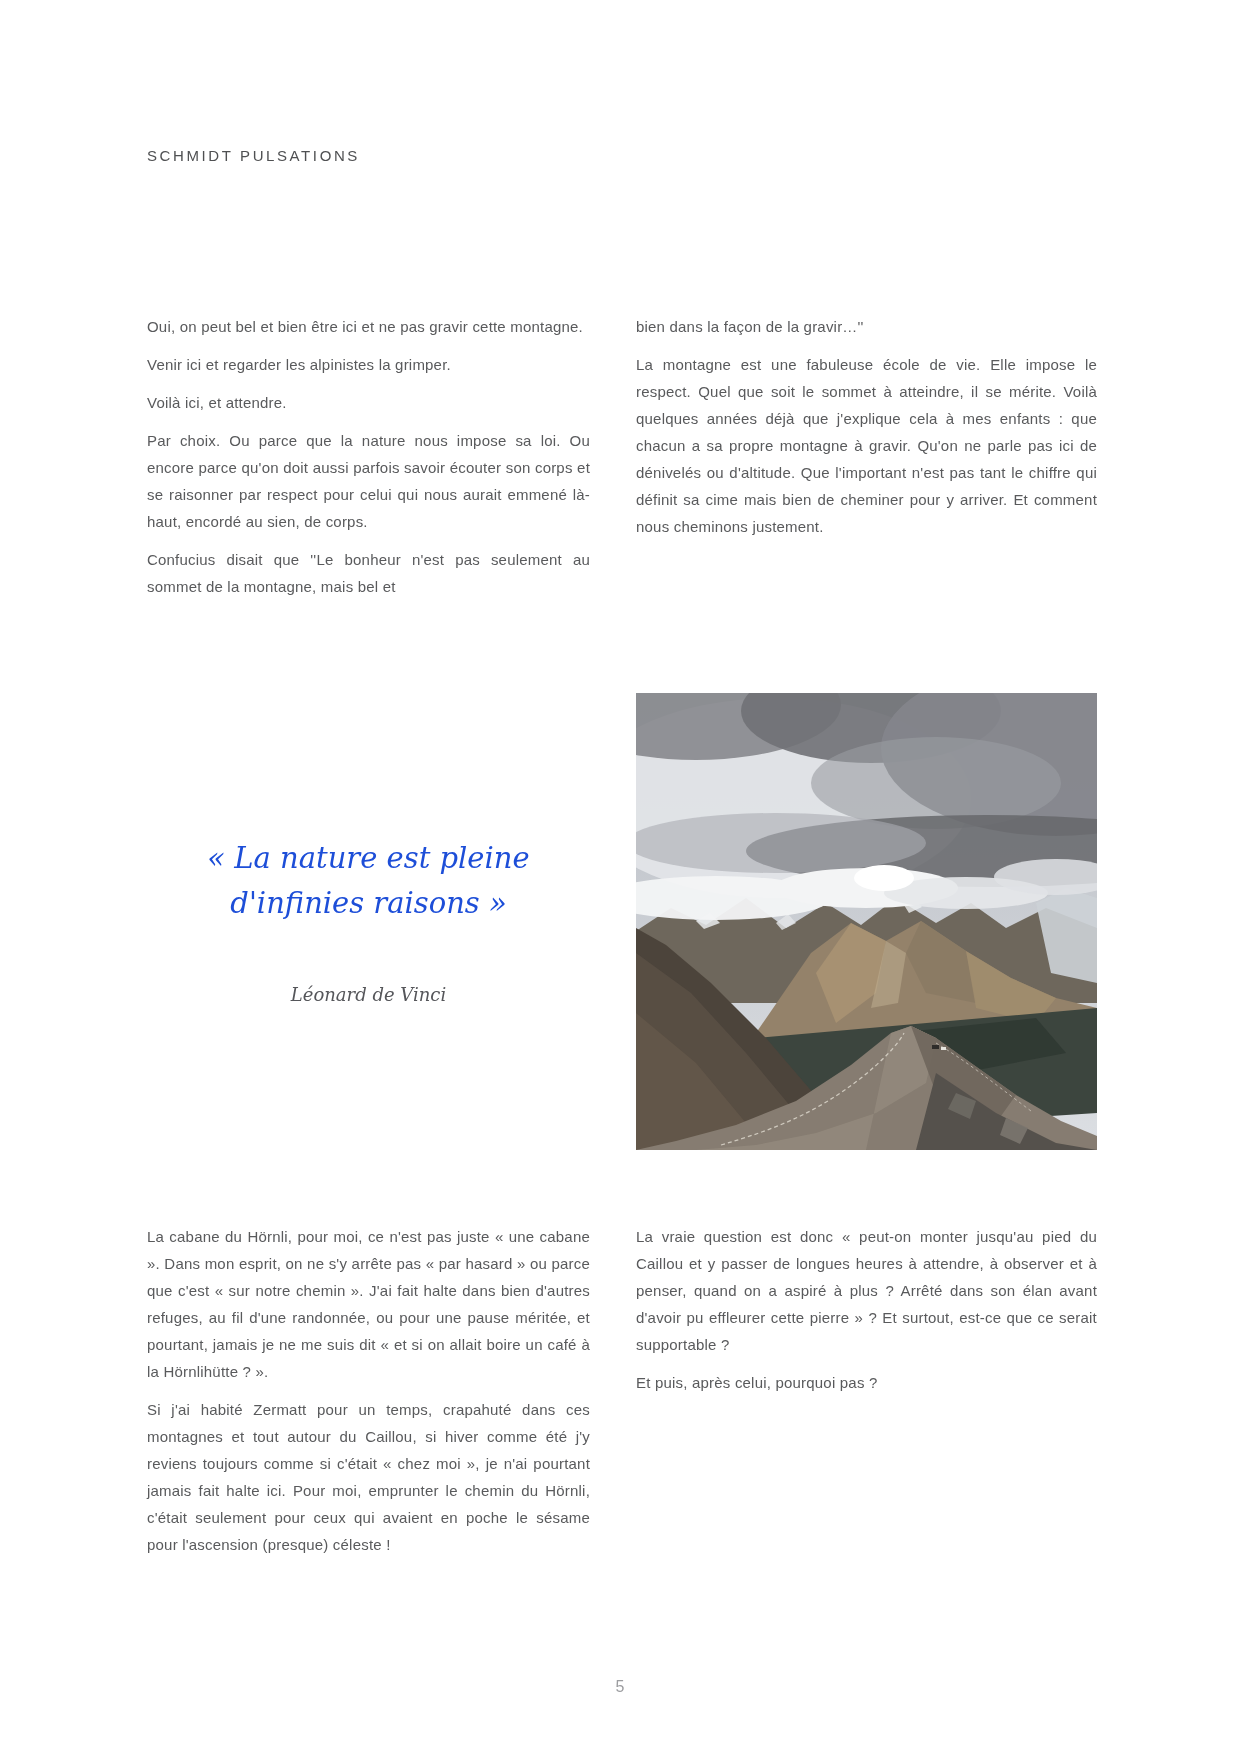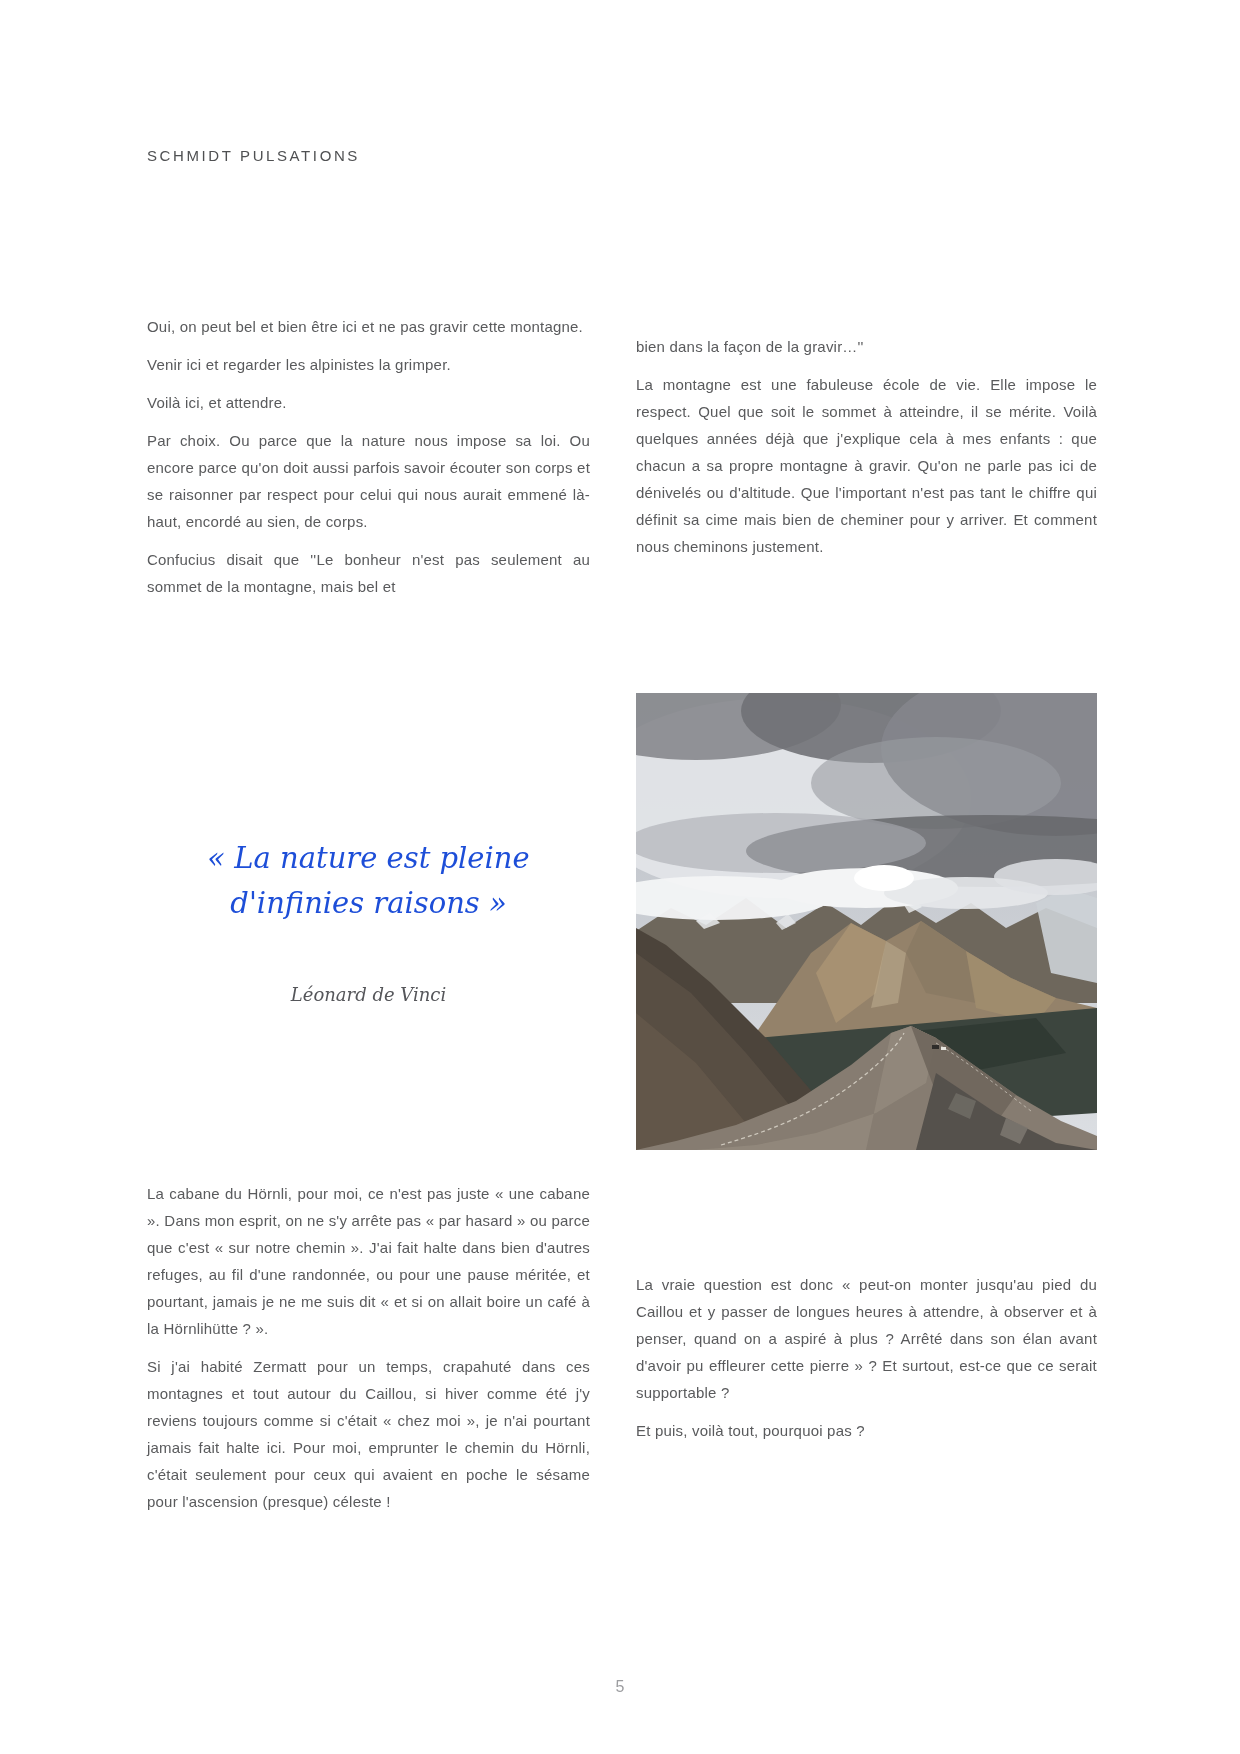--- a/index.html
+++ b/index.html
@@ -14,23 +14,23 @@
   .brand{
     position:absolute;left:147px;top:147px;
     font-size:15px;letter-spacing:2.6px;
     color:#4f5052;
   }
   .cols{
     position:absolute;left:147px;width:950px;
     display:flex;
   }
   .cols.top{top:313px;}
-  .cols.bottom{top:1180px;align-items:center;}
+  .cols.bottom{top:1223px;}
   .col{width:443px;}
-  .col.right{margin-left:46px;width:461px;margin-top:20px;}
+  .col.right{margin-left:46px;width:461px;}
   .col p{
     margin:0 0 11px 0;
     font-size:15px;line-height:27px;
     letter-spacing:.2px;
     text-align:justify;
     color:#595a5c;
   }
   .pull-quote{
     position:absolute;left:147px;top:836px;width:443px;
     font-family:"DejaVu Serif","Liberation Serif",serif;
@@ -143,19 +143,19 @@
     </svg>
   </figure>
 
   <section class="cols bottom">
     <div class="col left">
       <p>La cabane du Hörnli, pour moi, ce n'est pas juste « une cabane ». Dans mon esprit, on ne s'y arrête pas « par hasard » ou parce que c'est « sur notre chemin ». J'ai fait halte dans bien d'autres refuges, au fil d'une randonnée, ou pour une pause méritée, et pourtant, jamais je ne me suis dit « et si on allait boire un café à la Hörnlihütte ? ».</p>
       <p>Si j'ai habité Zermatt pour un temps, crapahuté dans ces montagnes et tout autour du Caillou, si hiver comme été j'y reviens toujours comme si c'était « chez moi », je n'ai pourtant jamais fait halte ici. Pour moi, emprunter le chemin du Hörnli, c'était seulement pour ceux qui avaient en poche le sésame pour l'ascension (presque) céleste !</p>
     </div>
     <div class="col right">
       <p>La vraie question est donc « peut-on monter jusqu'au pied du Caillou et y passer de longues heures à attendre, à observer et à penser, quand on a aspiré à plus ?  Arrêté dans son élan avant d'avoir pu effleurer cette pierre » ? Et surtout, est-ce que ce serait supportable ?</p>
-      <p>Et puis, voilà tout, pourquoi pas ?</p>
+      <p>Et puis, après celui, pourquoi pas ?</p>
     </div>
   </section>
 
   <footer class="page-num">5</footer>
 
 </div>
 
 </body></html>

